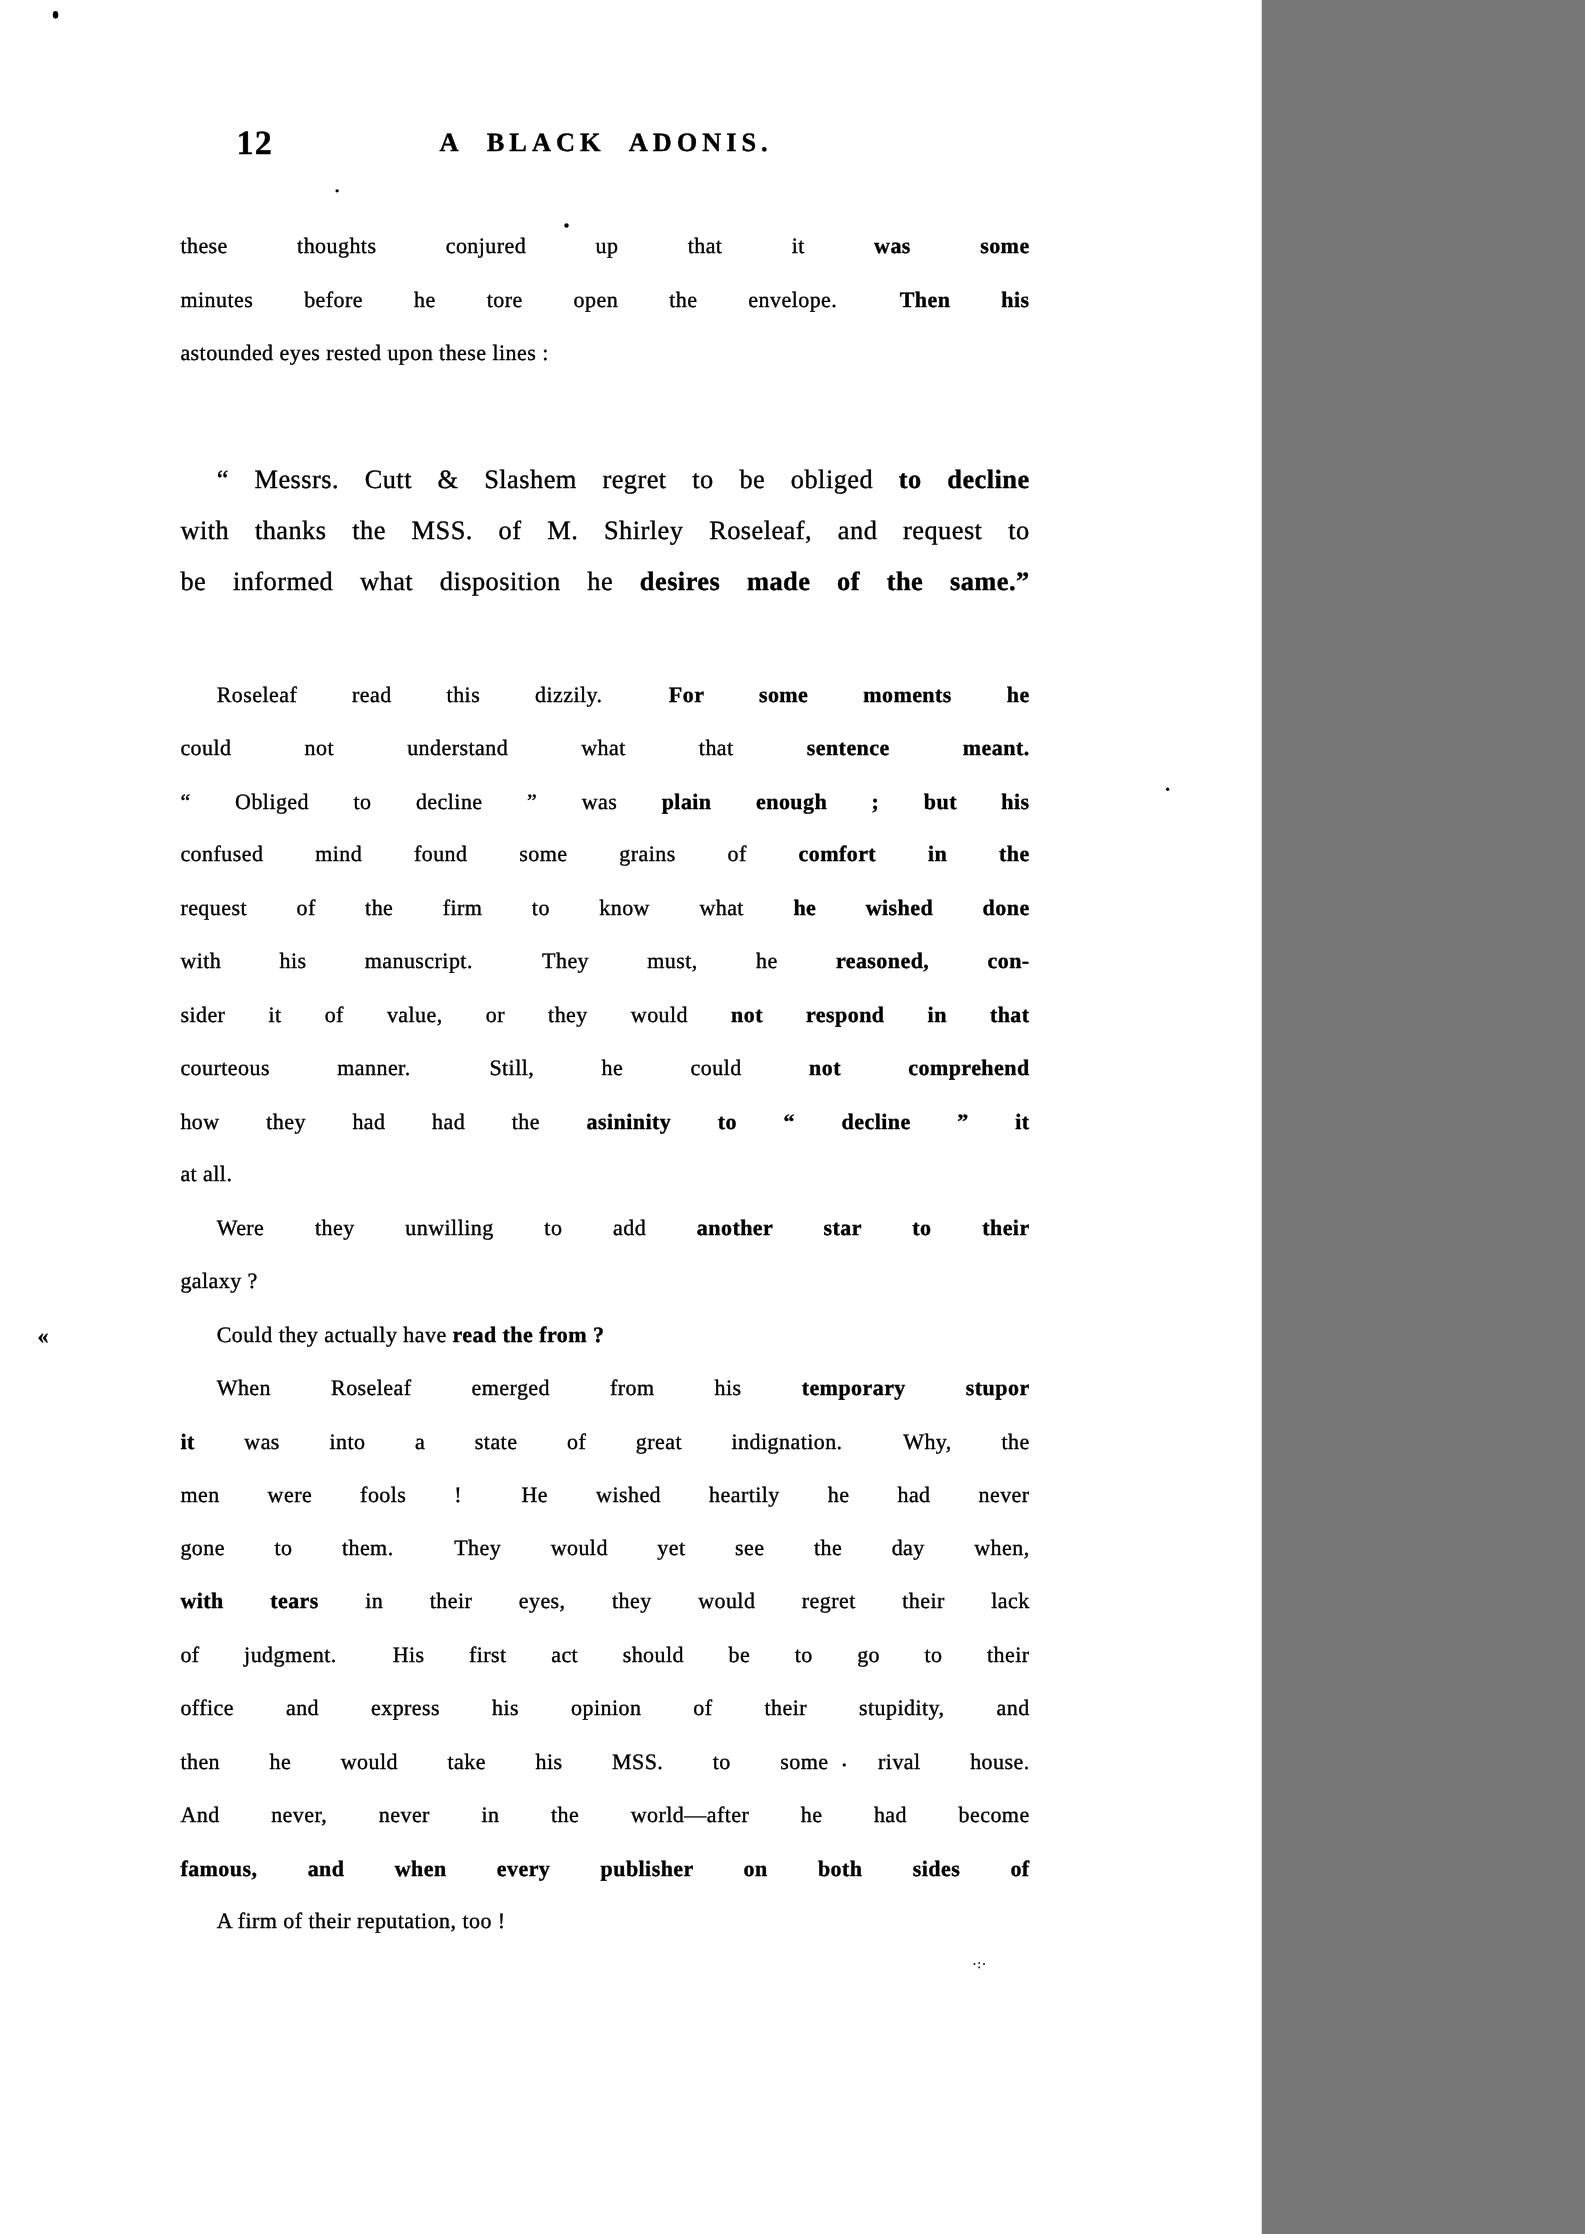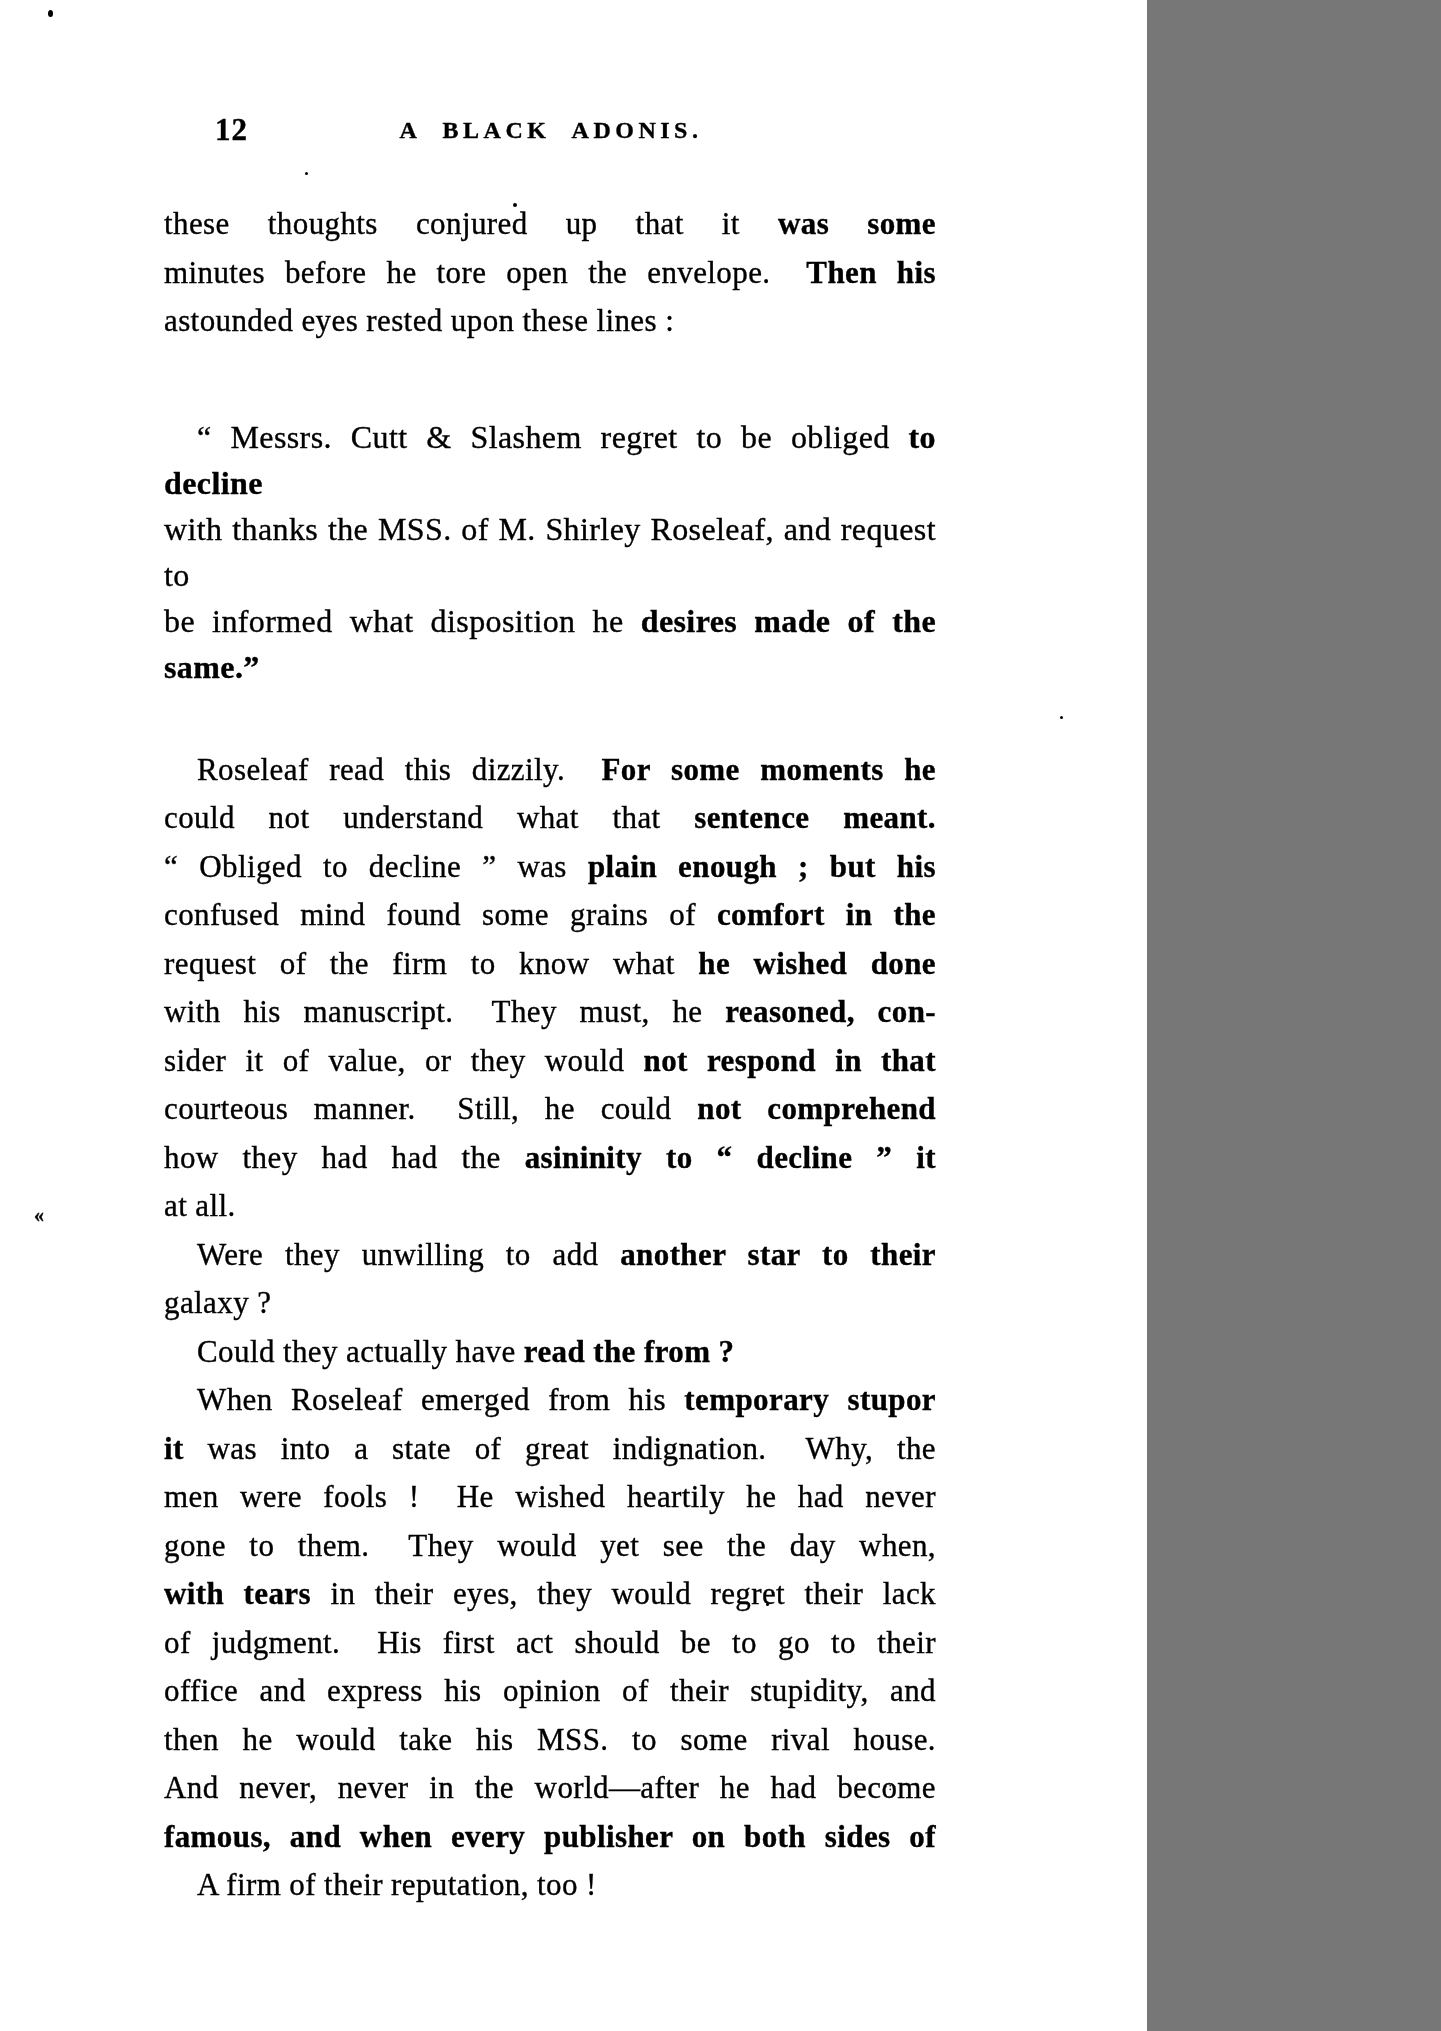--- a/index.html
+++ b/index.html
@@ -35,34 +35,34 @@
   }
   
   .text-column {
     position: absolute;
     left: 164px;
     top: 200px;
     width: 772px;
   }
   .para { margin: 0; }
   .para .line {
-    font-size: 31px;
+    font-size: 20px;
     line-height: 48.5px;
     white-space: normal;
     text-align: left;
     letter-spacing: 0.4px;
   }
   .para .line.just {
     text-align: justify;
     text-align-last: justify;
   }
   .para .line.indent { text-indent: 33px; }
   .para-quote { margin-top: 68px; margin-bottom: 56px; }
   .para-quote .line {
-    font-size: 32px;
+    font-size: 24px;
     line-height: 46px;
   }
   .heavy { font-weight: bold; }
   
   .speck {
     position: absolute;
     background: #000;
     border-radius: 50%;
   }
   .edge-artifact {

